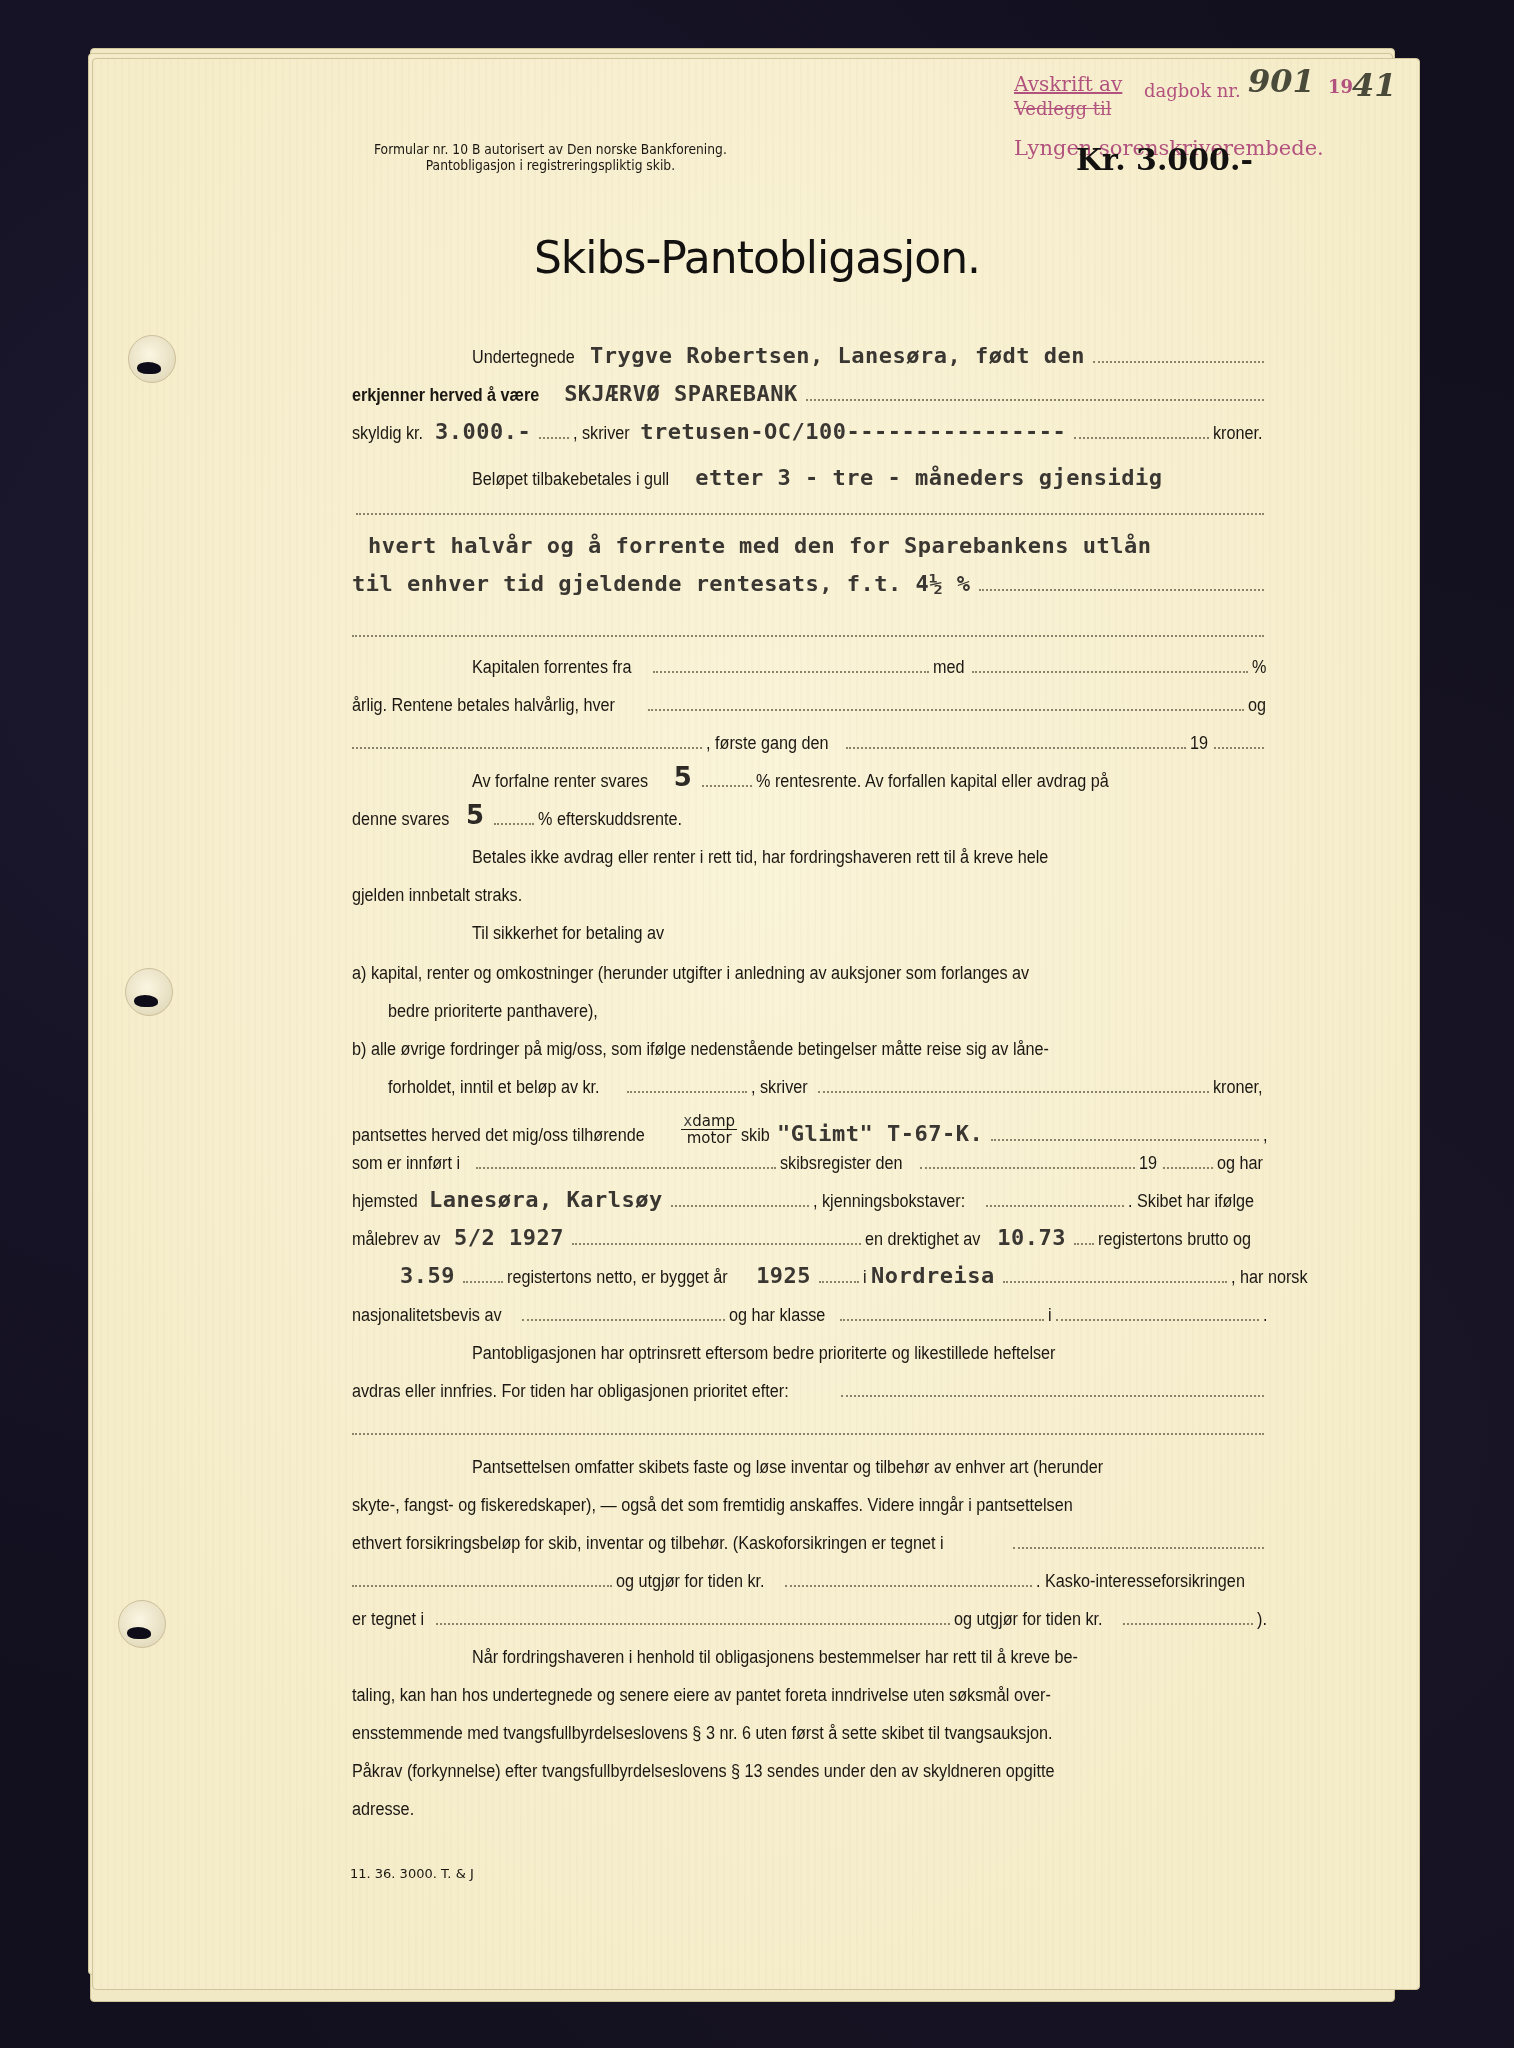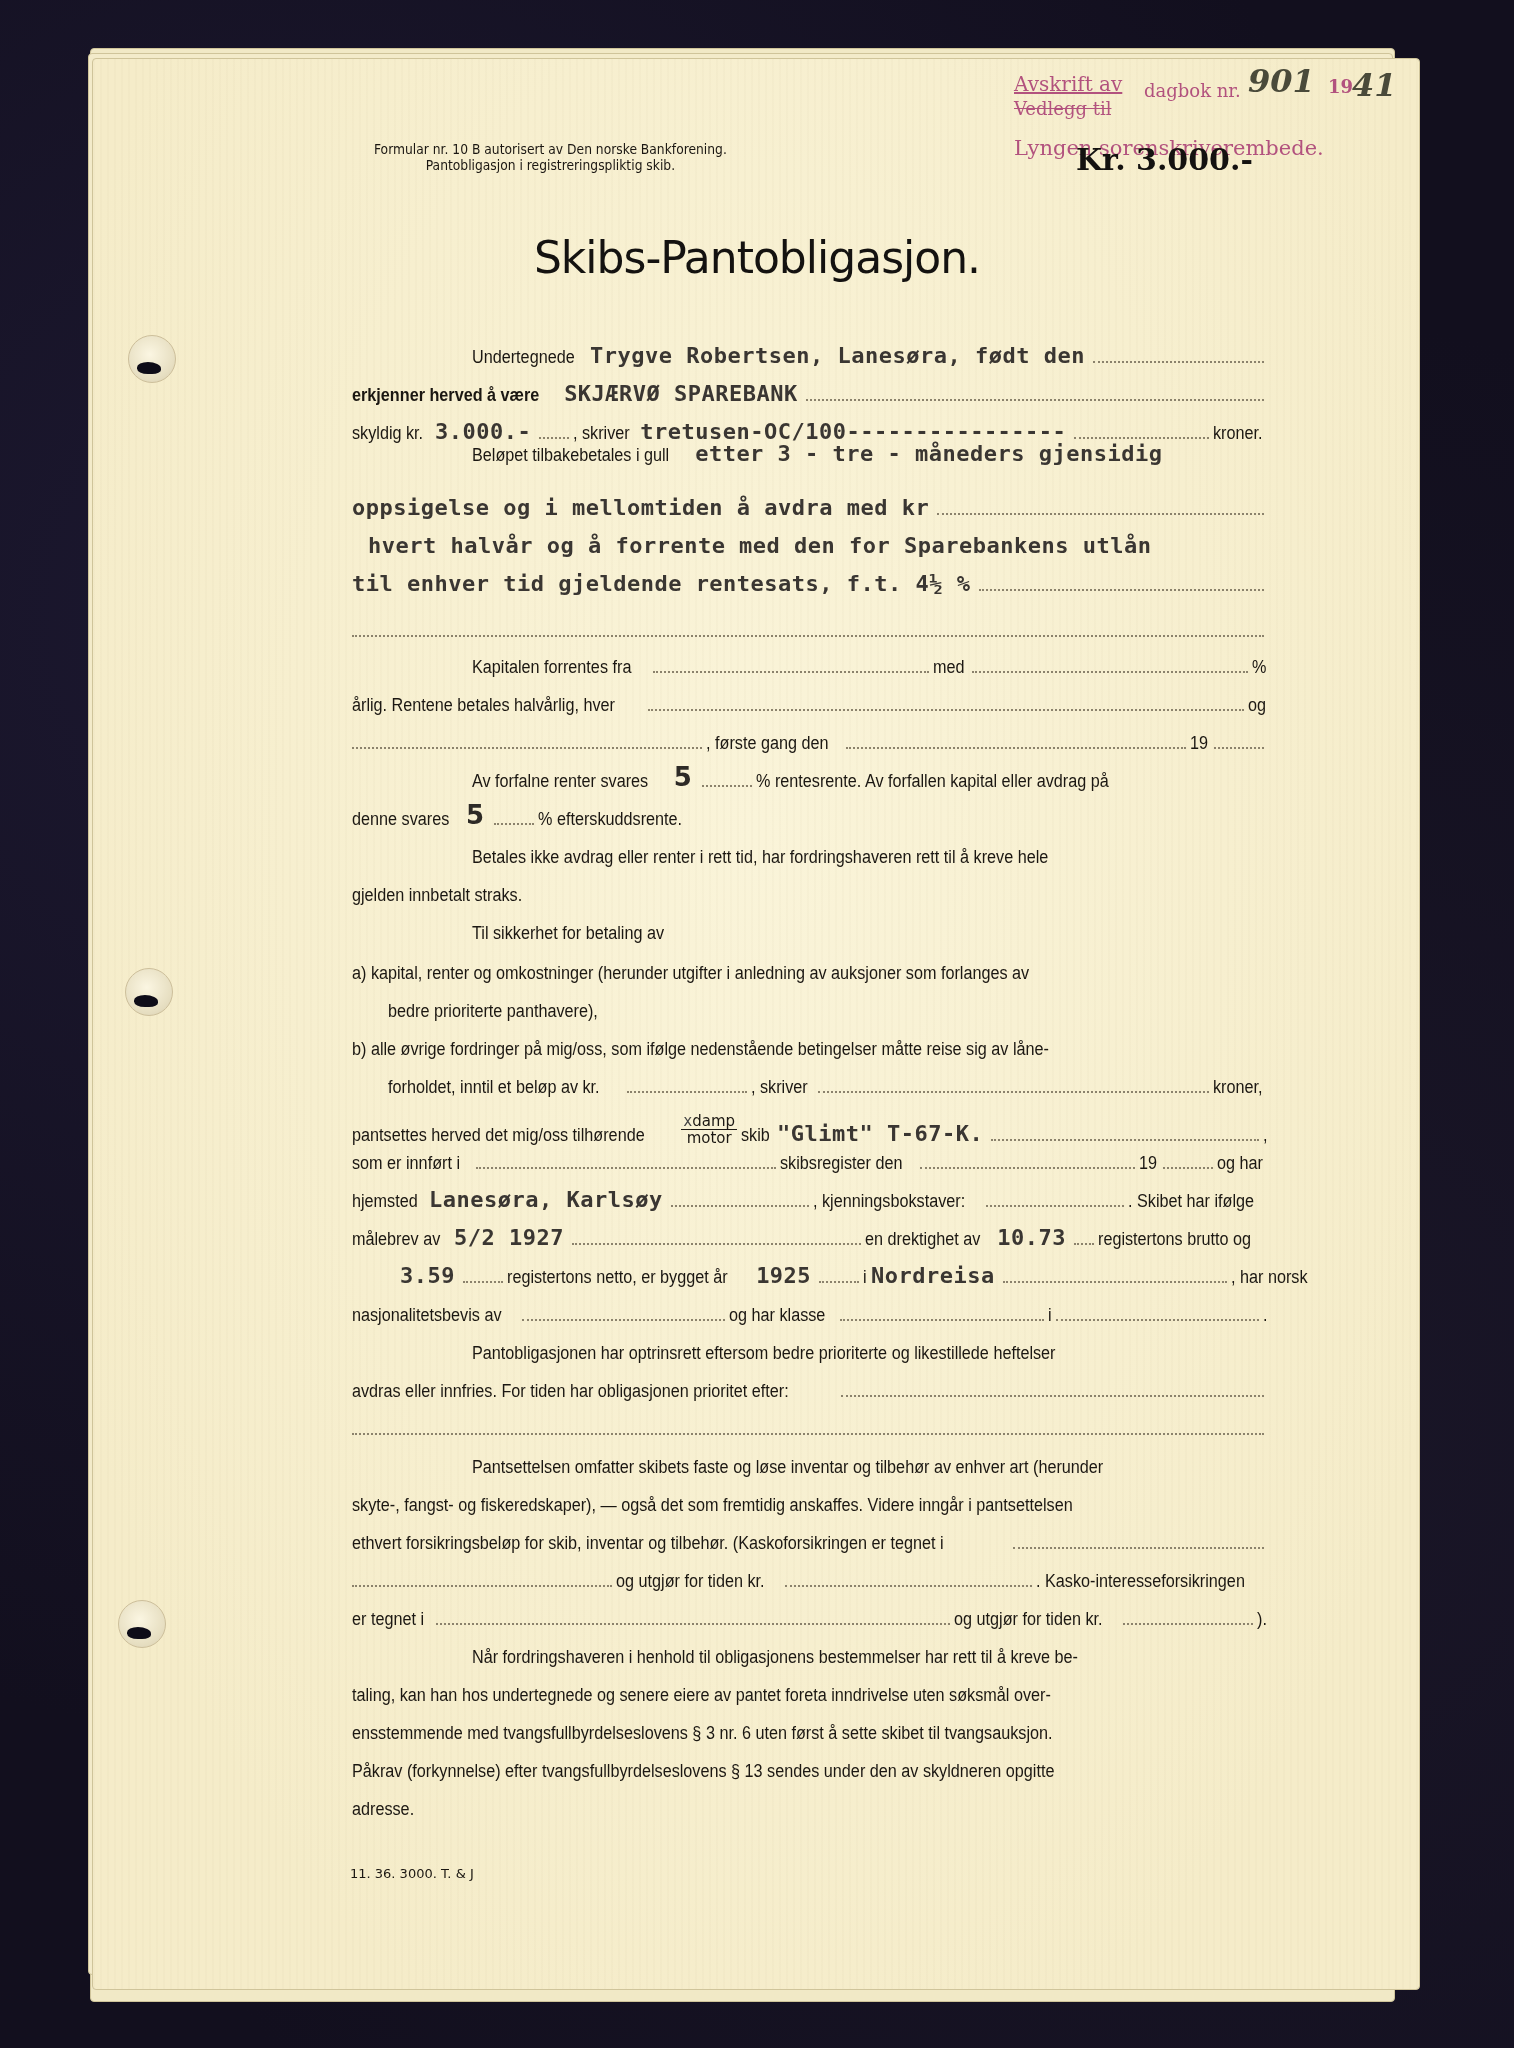--- a/index.html
+++ b/index.html
@@ -123,26 +123,25 @@
 <div class="line" style="top:414px;">
   <span class="lbl">skyldig kr.</span>
   <span class="typed">3.000.-</span>
   <span class="fill fixed" style="width:30px"></span>
   <span class="lbl">, skriver</span>
   <span class="typed">tretusen-OC/100----------------</span>
   <span class="fill"></span>
   <span class="lbl">kroner.</span>
 </div>
 
-<div class="line" style="top:436px;align-items:flex-end;">
+<div class="line" style="top:460px;align-items:flex-end;">
   <span class="lbl" style="margin-left:120px">Beløpet tilbakebetales i gull</span>
   <span class="typed">etter 3 - tre - måneders gjensidig</span>
 </div>
 <div class="line" style="top:490px;">
-  <span class="typed" style="margin-left:0">oppsigelse og i mellomtiden å avdra med kr</span>
   <span class="fill"></span>
 </div>
 <div class="line" style="top:528px;">
   <span class="typed" style="margin-left:16px">hvert halvår og å forrente med den for Sparebankens utlån</span>
 </div>
 <div class="line" style="top:566px;">
   <span class="typed" style="margin-left:0">til enhver tid gjeldende rentesats, f.t. 4½ %</span>
   <span class="fill"></span>
 </div>
 <div class="line" style="top:612px;">

